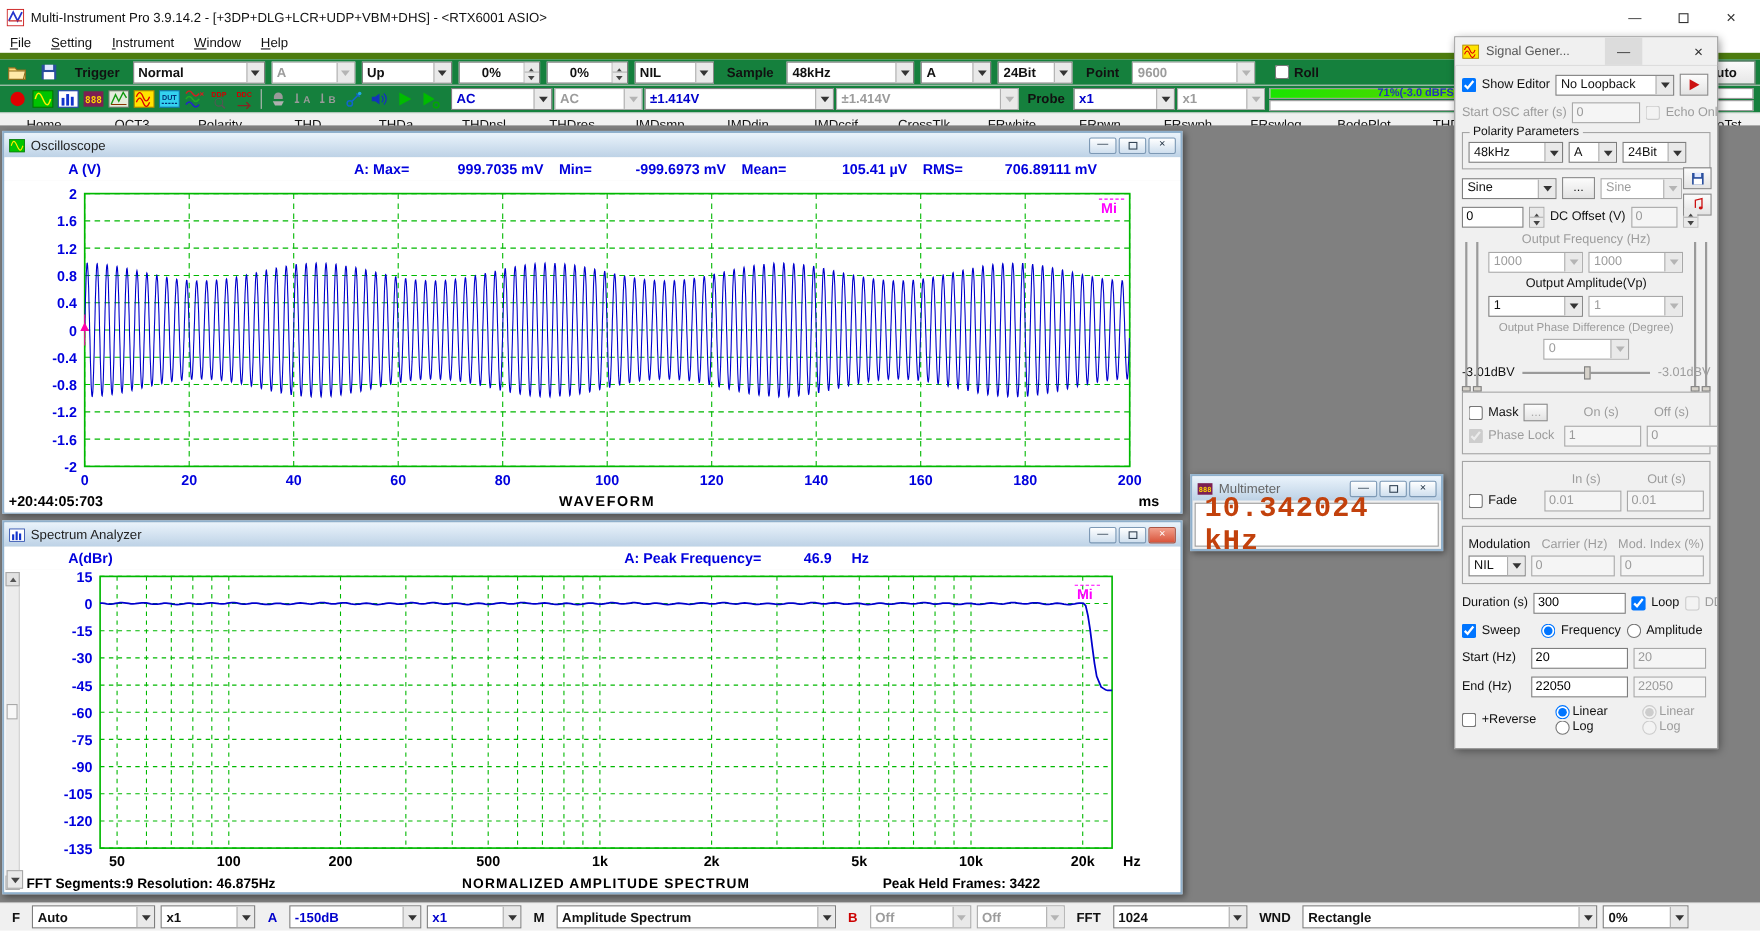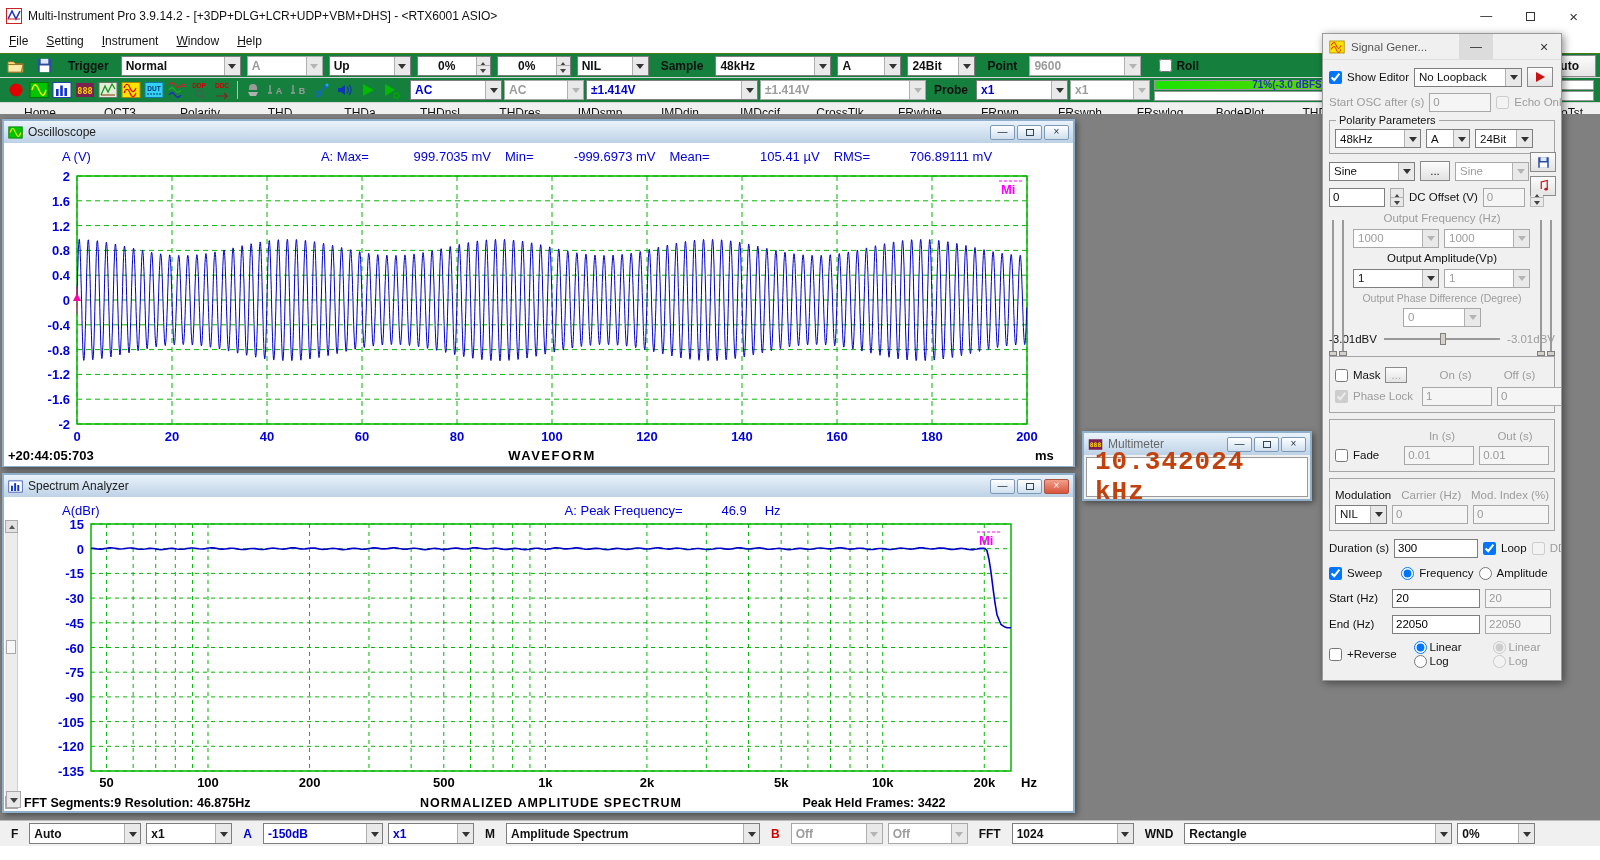--- a/index.html
+++ b/index.html
@@ -4,21 +4,21 @@
 <style>
 *{box-sizing:border-box;margin:0;padding:0}
 body{font-family:"Liberation Sans",sans-serif;background:#fff}
 #app{position:relative;width:1600px;height:860px;background:#fff;overflow:hidden;font-size:12px;color:#111}
 
 
 .titlebar{height:22px;display:flex;align-items:center;padding:16px 6px;background:#fff}
 .apptitle{margin-left:6px;font-size:12px}
 .wctl{margin-left:auto;display:flex;align-items:center;gap:34px;padding-right:16px;color:#333;font-size:12px}
 .wctl .glyph-box{display:inline-block;width:9px;height:9px;border:1px solid #333}
-.menubar{height:22px;display:flex;align-items:flex-start;background:#fff;border-bottom:1px solid #4d7c0f}
+.menubar{height:22px;display:flex;align-items:flex-end;background:#fff;border-bottom:6px solid #4d7c0f}
 .menu-item{padding:2px 9px;cursor:default}
 .tb{display:flex;align-items:center;background:#15803d;border-bottom:1px solid #d6d6d6;padding:0 4px;gap:6px}
 #tb1{height:24px}
 #tb2{height:25px;gap:2px}
 .lbl{font-weight:bold;padding:0 6px;white-space:nowrap}
 .dd{display:inline-flex;align-items:center;height:20px;border:1px solid #7e7e7e;background:#fff;font-weight:bold;overflow:hidden;flex:none}
 .dd .t{flex:1;padding:0 4px;white-space:nowrap;overflow:hidden;text-align:left}
 .dd .a{width:16px;align-self:stretch;background:#e9e9e9;border-left:1px solid #b0b0b0;display:flex;align-items:center;justify-content:center;flex:none}
 .dd .a::after{content:"";border:4px solid transparent;border-top:5px solid #333;margin-top:5px}
 .dd.dis{color:#9c9c9c;border-color:#a8a8a8}
@@ -44,21 +44,21 @@
 .tab{flex:1;text-align:center;padding-top:3px;font-size:12px;cursor:default;white-space:nowrap}
 
 
 #workspace{position:absolute;top:114px;left:0;width:1600px;height:706px;background:#808080;overflow:hidden}
 .win{position:absolute;background:#f0f0f0;border:2px solid #8fb0cc;box-shadow:2px 2px 6px rgba(0,0,0,.45)}
 .wtbar{height:22px;background:linear-gradient(#eaf3fb,#bdd2e6);display:flex;align-items:center;padding:0 4px;gap:5px;font-size:12px;color:#222}
 .wbtns{margin-left:auto;display:flex;gap:2px}
 .wbtn{width:25px;height:15px;border:1px solid #7d99b5;border-radius:2px;background:linear-gradient(#ffffff,#cfdfee);display:flex;align-items:center;justify-content:center;font-size:10px;color:#234;line-height:1}
 .wbtn .glyph-box{display:inline-block;width:8px;height:7px;border:1px solid #345}
 .wbtn.close-red{background:linear-gradient(#f2a08c,#d9543b);color:#fff;border-color:#a54}
-.readout{height:21px;background:#fff;display:flex;align-items:flex-end;color:#0000dd;font-weight:normal;font-size:13px;white-space:nowrap}
+.readout{height:21px;background:#fff;display:flex;align-items:center;color:#0000dd;font-weight:bold;font-size:13px;white-space:nowrap}
 .plotwrap{background:#fff;position:relative}
 svg text.tick{fill:#0000dd;font-weight:bold;font-size:13px;font-family:"Liberation Sans",sans-serif}
 svg text.blk{fill:#000;font-weight:bold;font-size:13px;font-family:"Liberation Sans",sans-serif}
 svg text.mi{fill:#ff00ff;font-weight:bold;font-size:13px;font-family:"Liberation Sans",sans-serif}
 svg text.st{fill:#000;font-weight:bold;font-size:12.5px;font-family:"Liberation Sans",sans-serif}
 
 
 .vscroll{position:absolute;left:1px;top:45px;width:13px;height:289px;background:#ececec;border-right:1px solid #cfcfcf}
 .vsbtn{position:absolute;left:0;width:13px;height:13px;background:#e2e2e2;border:1px solid #a8a8a8;display:flex;align-items:center;justify-content:center}
 .vsbtn::after{content:"";border:3px solid transparent}

